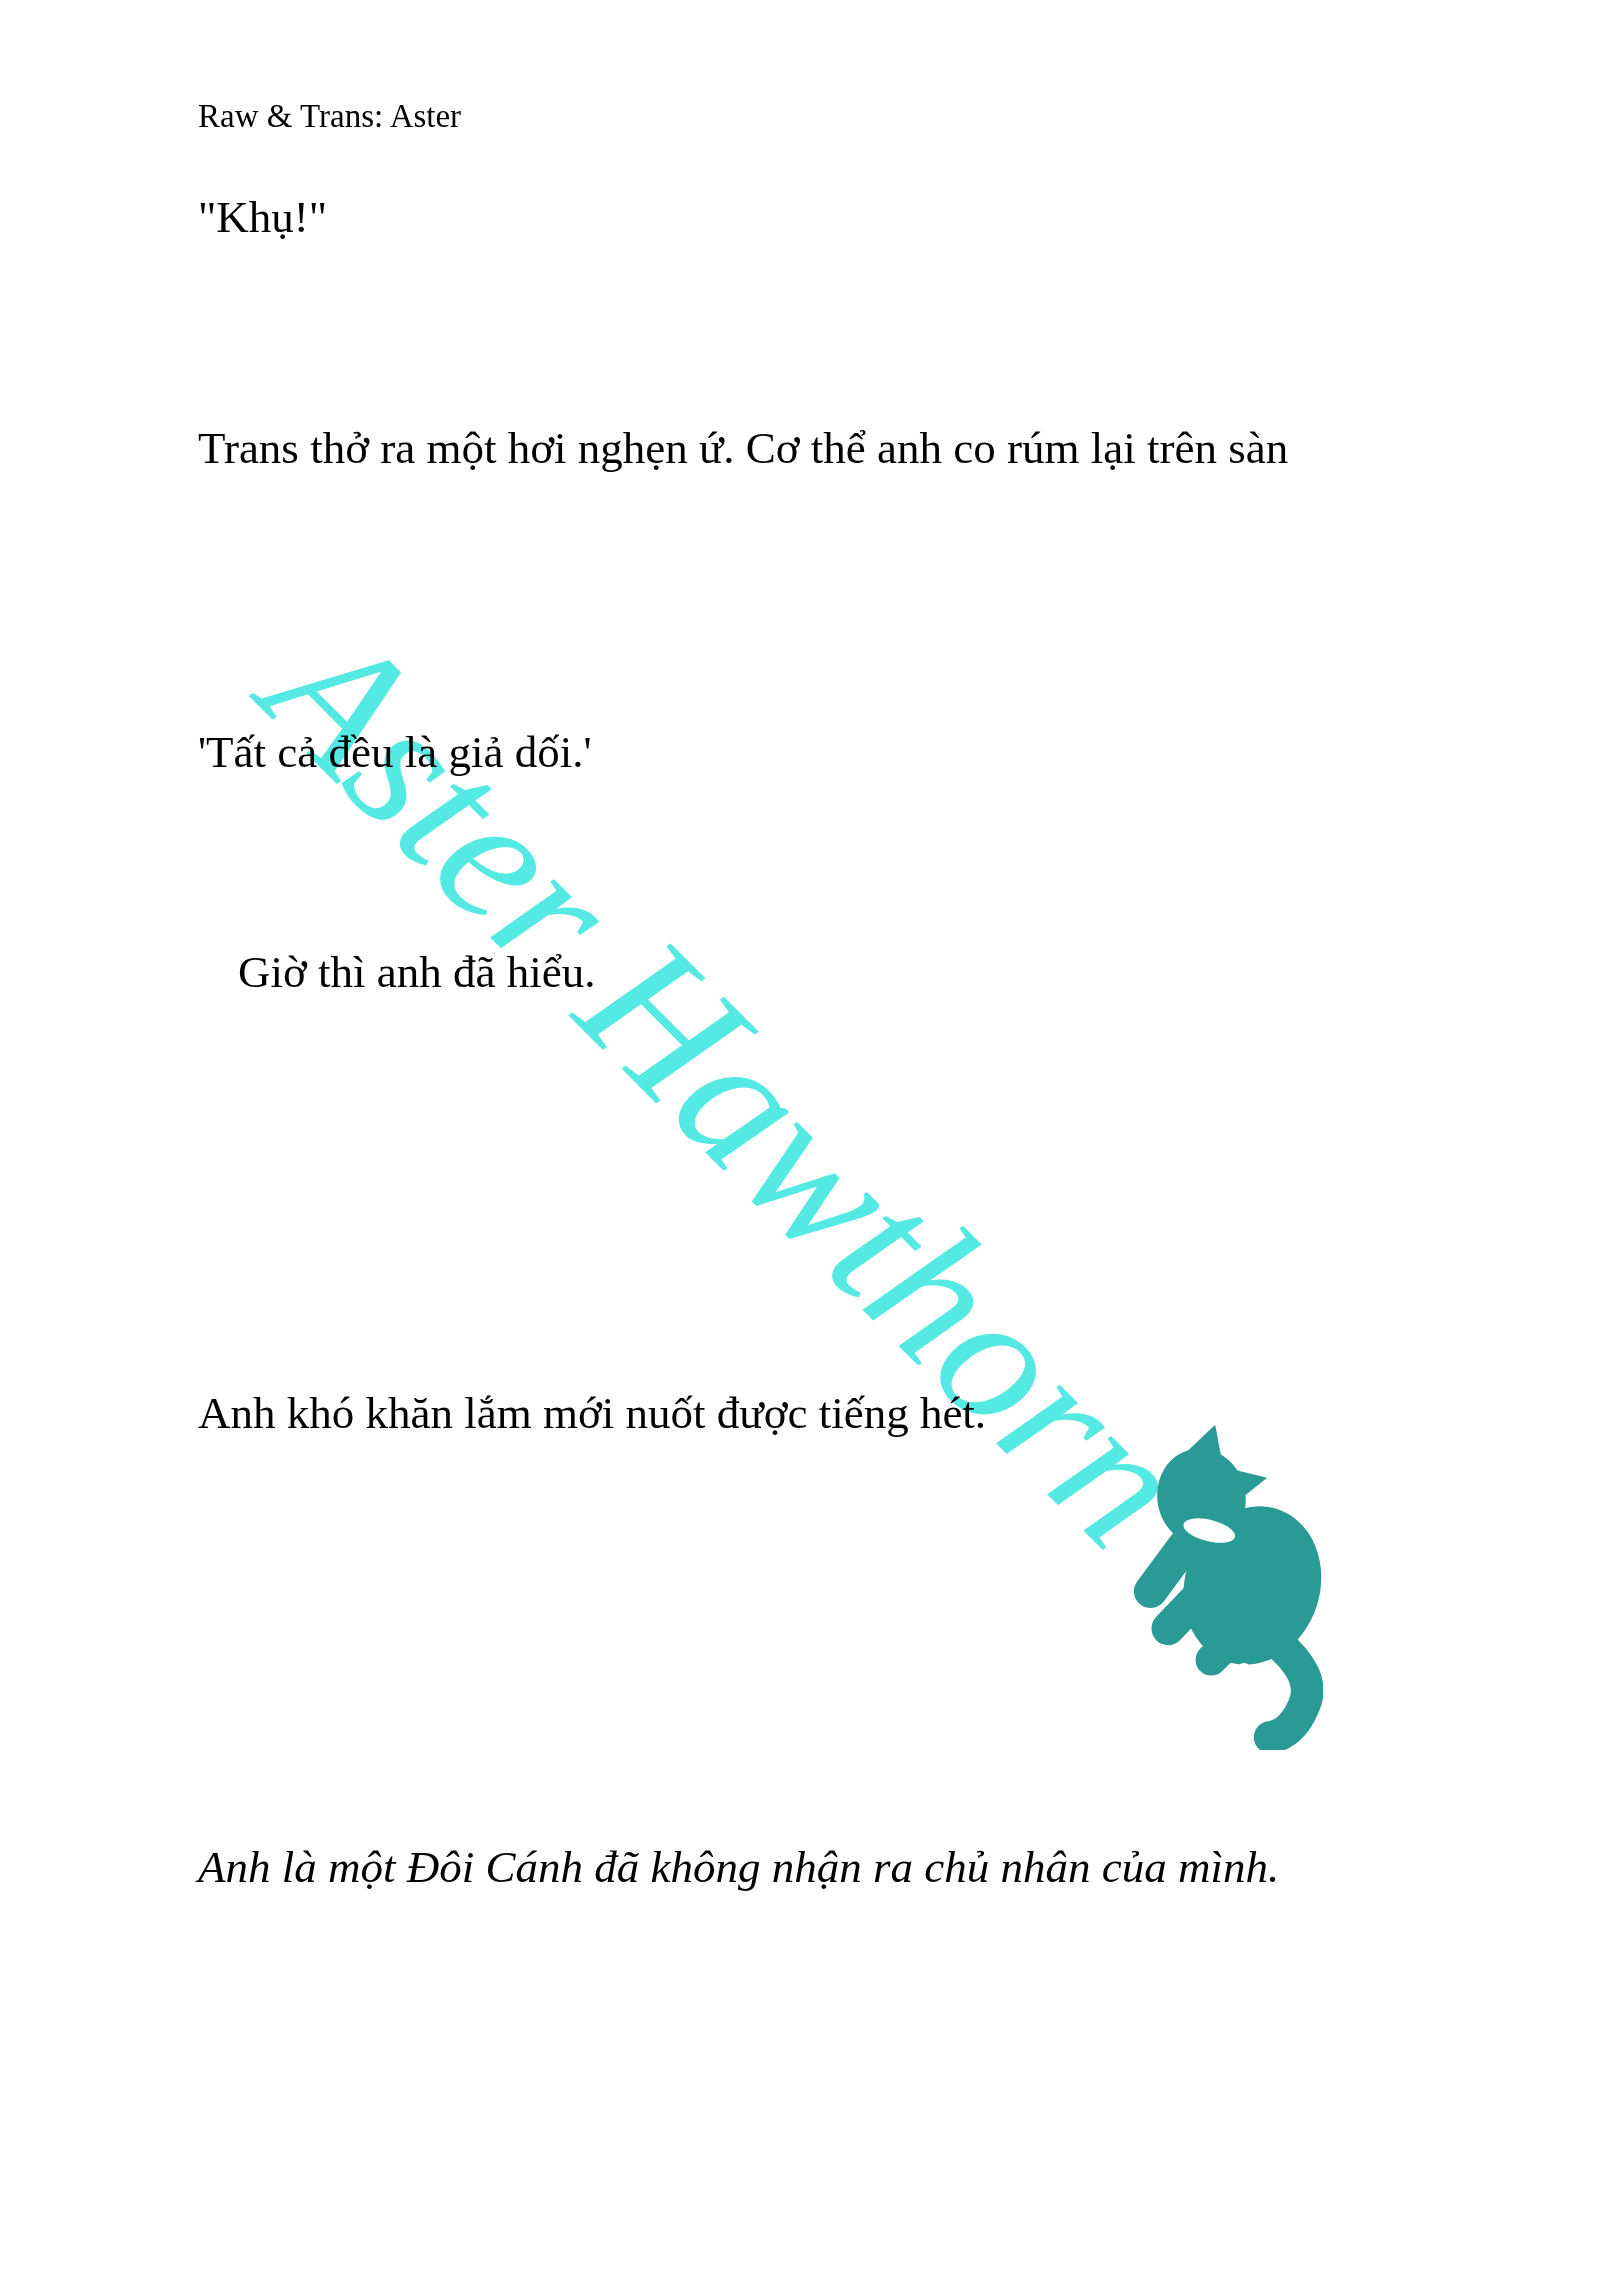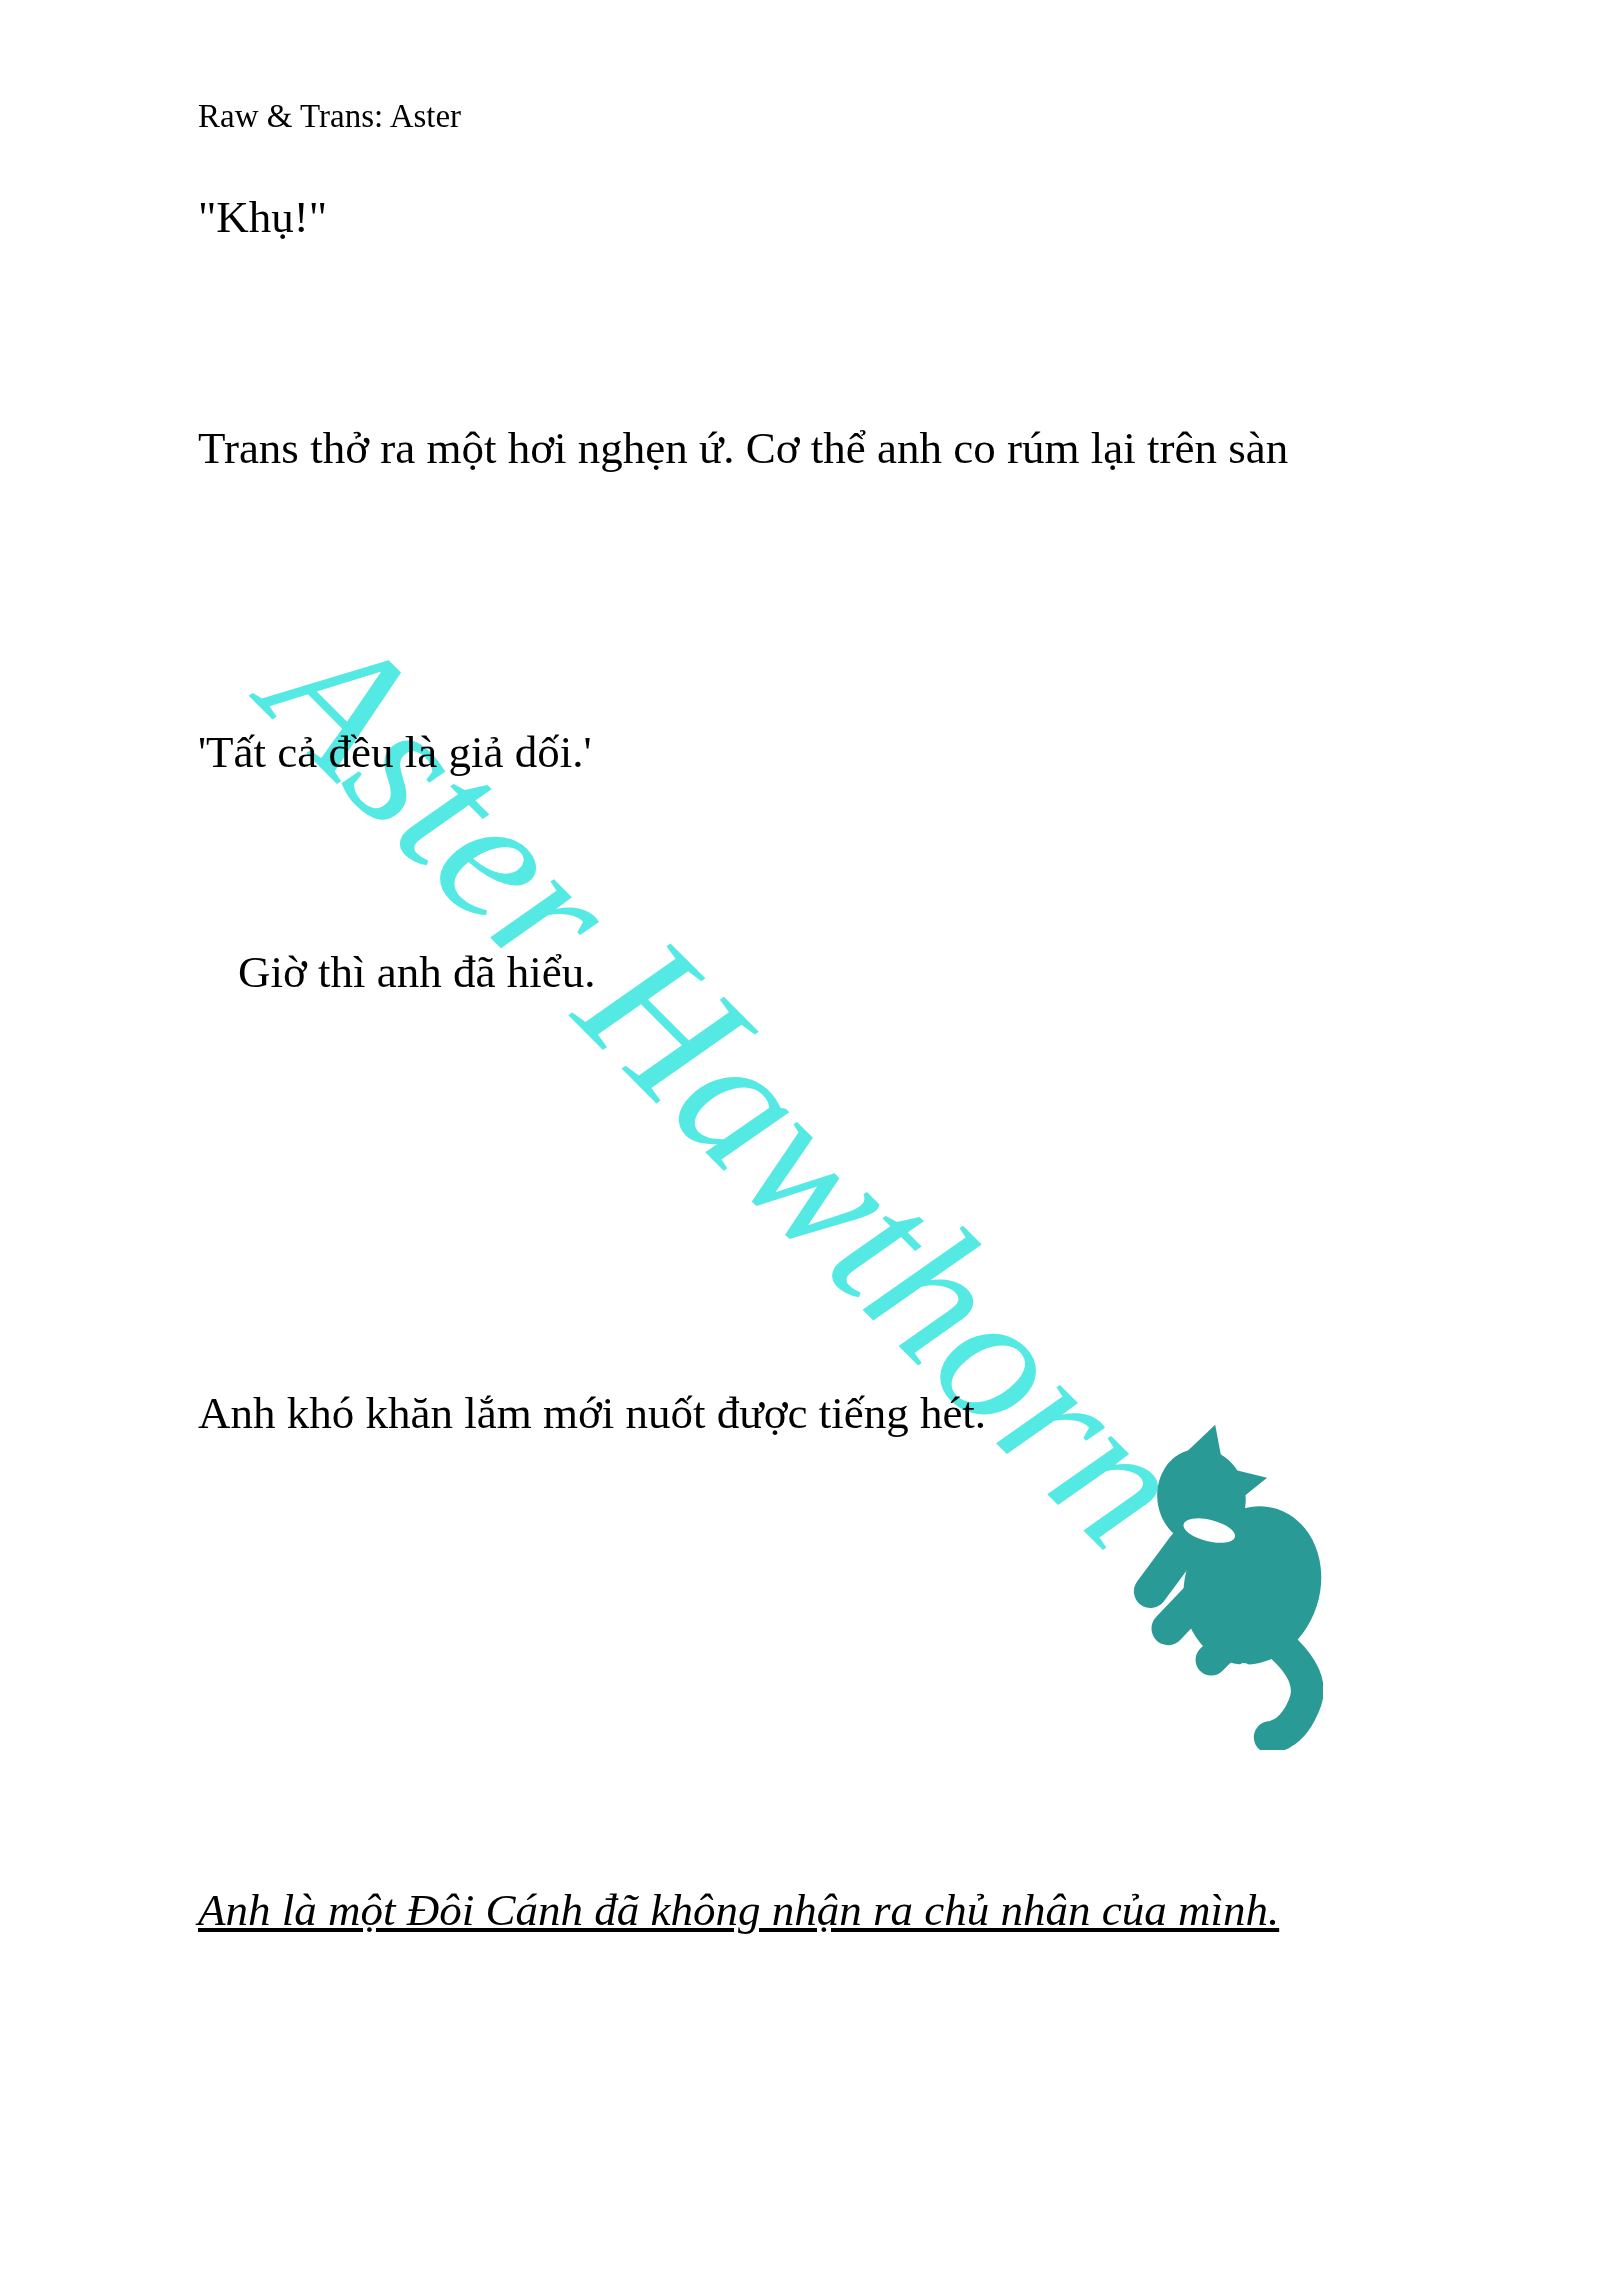--- a/index.html
+++ b/index.html
@@ -40,21 +40,21 @@
   }
   .para .pline{display:block;white-space:nowrap;}
   .para.italic{font-style:italic;}
   .p0{top:175px;}
   .p1{top:406px;}
   .p2{top:710px;font-family:Liberation Serif, serif;}
   .p3{top:930px;margin-left:40px;}
   .p4{top:1156px;}
   .p5{top:1371px;}
   .p6{top:1600px;}
-  .p7{top:1868px;text-decoration:underline;}
+  .p7{top:1825px;}
   .cat{
     position:absolute;
     left:1123px;top:1417px;
     width:200px;height:333px;
     z-index:1;
   }
 </style>
 </head>
 <body>
 

